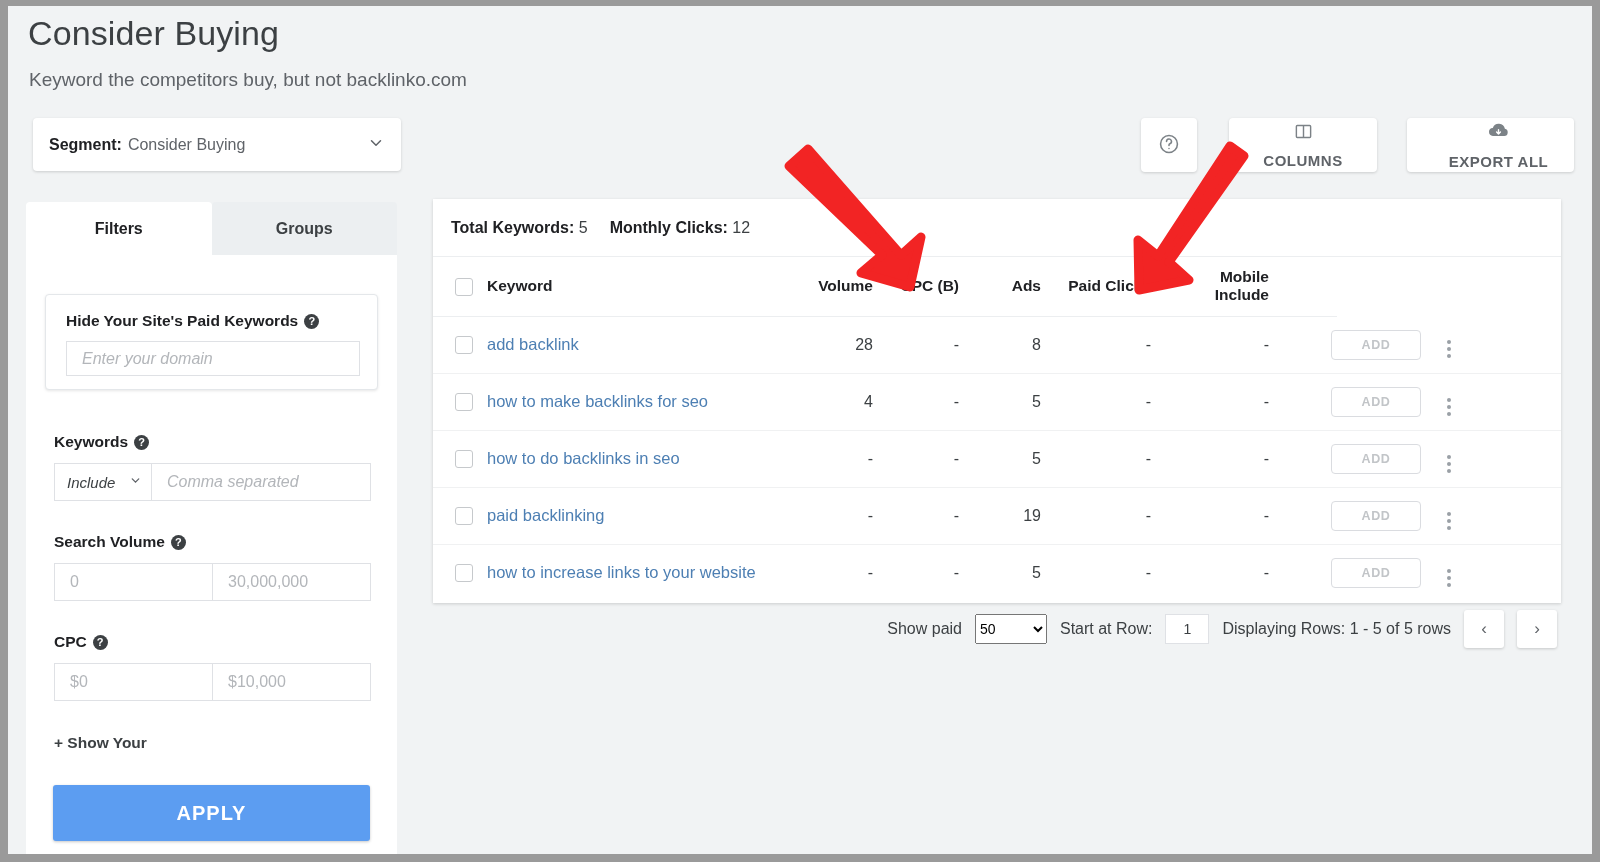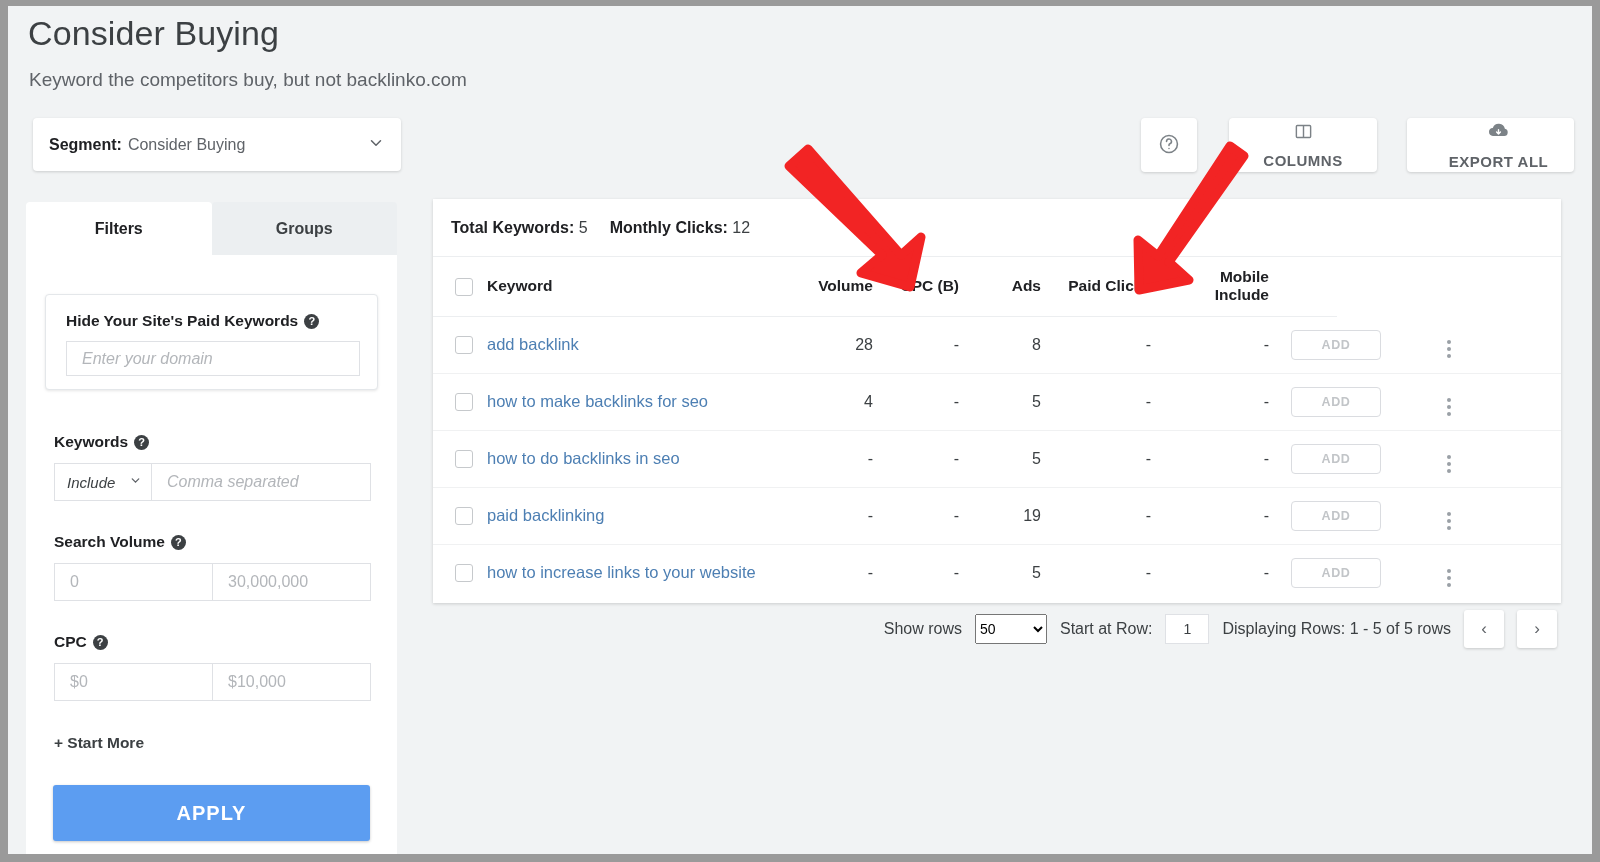--- a/index.html
+++ b/index.html
@@ -154,20 +154,21 @@
   .cb {
     display: inline-block; width: 18px; height: 18px;
     border: 1.5px solid #c6c9cc; border-radius: 3px; background: #fff;
     vertical-align: middle;
   }
   .add-btn {
     width: 90px; height: 30px;
     border: 1px solid #dadce0; border-radius: 4px; background: #fff;
     color: #c2c5c8; font-size: 12.5px; font-weight: 700; letter-spacing: .6px;
     font-family: "Liberation Sans", sans-serif;
+    margin-left: 40px;
   }
   .dots { display: inline-flex; flex-direction: column; gap: 3px; align-items: center; }
   .dots i { width: 4px; height: 4px; border-radius: 50%; background: #9aa0a6; display: block; }
 
   
   .pager {
     position: absolute; left: 425px; top: 600px; width: 1128px; height: 46px;
     display: flex; align-items: center; justify-content: flex-end;
     gap: 13px; font-size: 16px; color: #3c4043; padding-right: 4px;
   }
@@ -282,21 +283,21 @@
 
     <div class="f-label" style="position:absolute;left:28px;top:378px;">
       <span>CPC</span>
       <span class="qmark">?</span>
     </div>
     <div style="position:absolute;left:28px;top:408px;display:flex;">
       <input class="inp plain" style="width: 159px; height: 38px; font-style: italic;" placeholder="$0">
       <input class="inp plain" style="width: 158px; height: 38px; border-left: none; font-style: italic;" placeholder="$10,000">
     </div>
 
-    <div class="show-more">+ Start More</div>
+    <div class="show-more">+ Show Your</div>
     <button class="apply-btn">APPLY</button>
   </div>
 
   <div class="table-card">
     <div class="summary">
       <div>
         <b>Total Keywords:</b>
         <span class="v">5</span>
       </div>
       <div>
@@ -409,21 +410,21 @@
                   <i></i>
                   <i></i>
                 </span></td>
           </tr>
         </tbody>
       </table>
     </div>
   </div>
 
   <div class="pager">
-    <span class="lbl">Show rows</span>
+    <span class="lbl">Show paid</span>
     <select class="rows-sel">
       <option>50</option>
     </select>
     <span class="lbl">Start at Row:</span>
     <input class="start-inp" value="1" style="">
     <span class="lbl">Displaying Rows: 1 - 5 of 5 rows</span>
     <button class="pg-btn">‹</button>
     <button class="pg-btn">›</button>
   </div>
 

